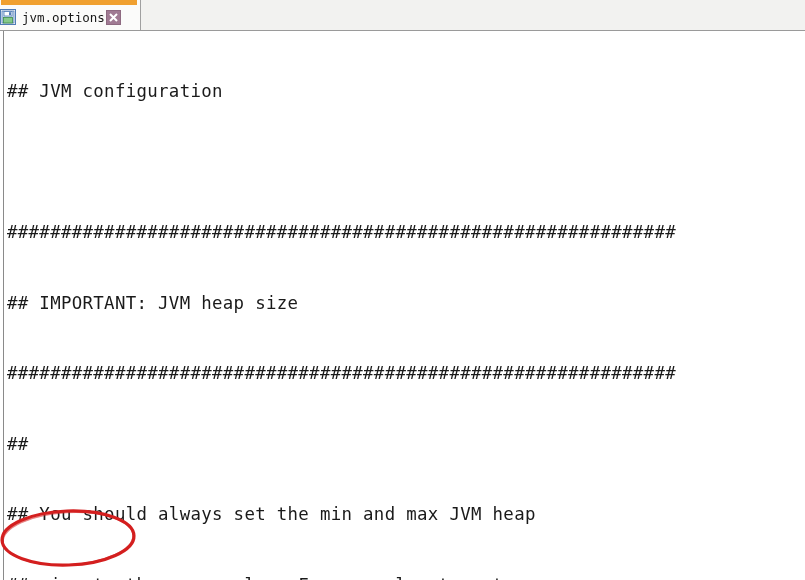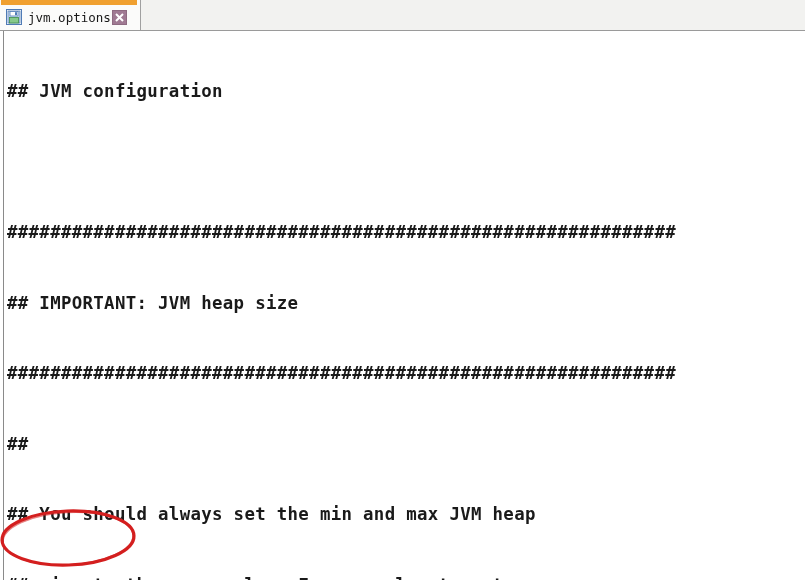--- a/index.html
+++ b/index.html
@@ -38,21 +38,20 @@
     position: absolute;
     left: 0px;
     top: 0px;
     width: 141px;
     height: 30px;
     background: #fbfbfa;
     border-right: 1px solid #a0a0a0;
     box-sizing: border-box;
     display: flex;
     align-items: center;
-    padding-left: 6px;
   }
   .tab-accent {
     position: absolute;
     left: 1px;
     top: 0px;
     width: 136px;
     height: 5px;
     background: #f0a030;
   }
 
@@ -90,21 +89,20 @@
 
   
   .editor {
     position: absolute;
     left: 0;
     top: 31px;
     width: 805px;
     height: 549px;
     background: #ffffff;
     overflow: hidden;
-    font-weight: bold;
   }
 
   .gutter-line {
     position: absolute;
     left: 3px;
     top: 0px;
     width: 1px;
     height: 549px;
     background: #8a8a8a;
   }

